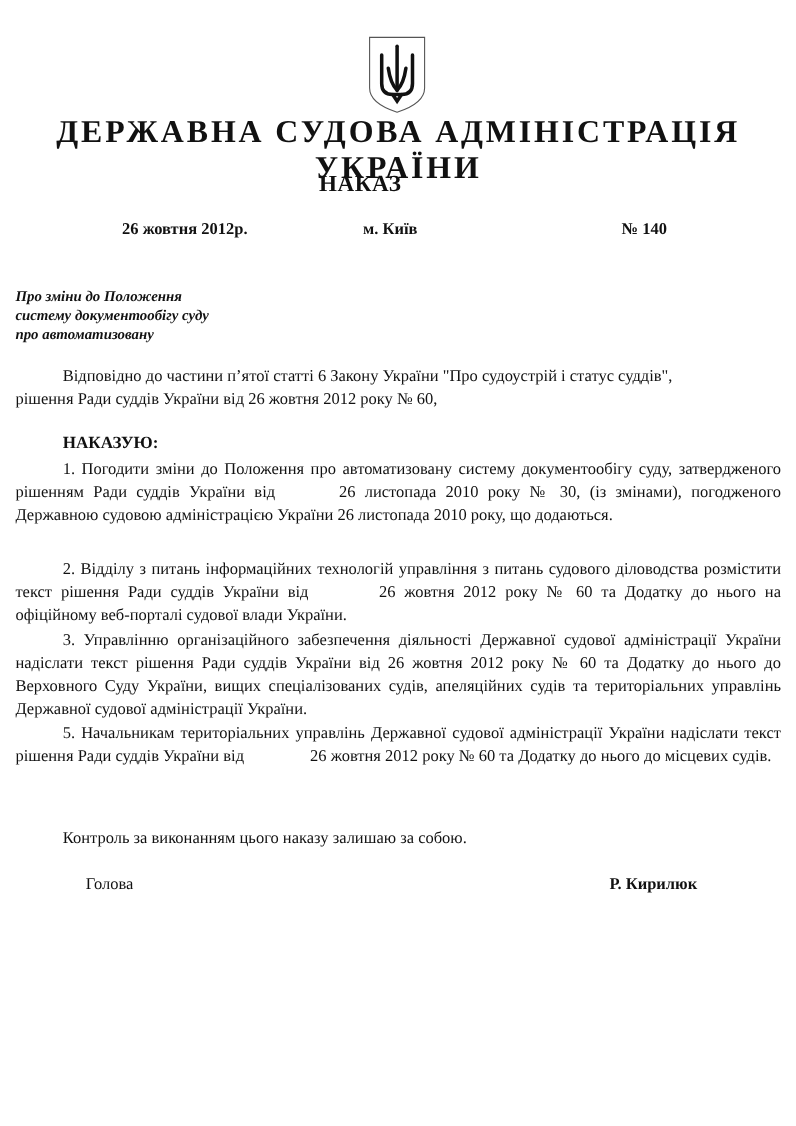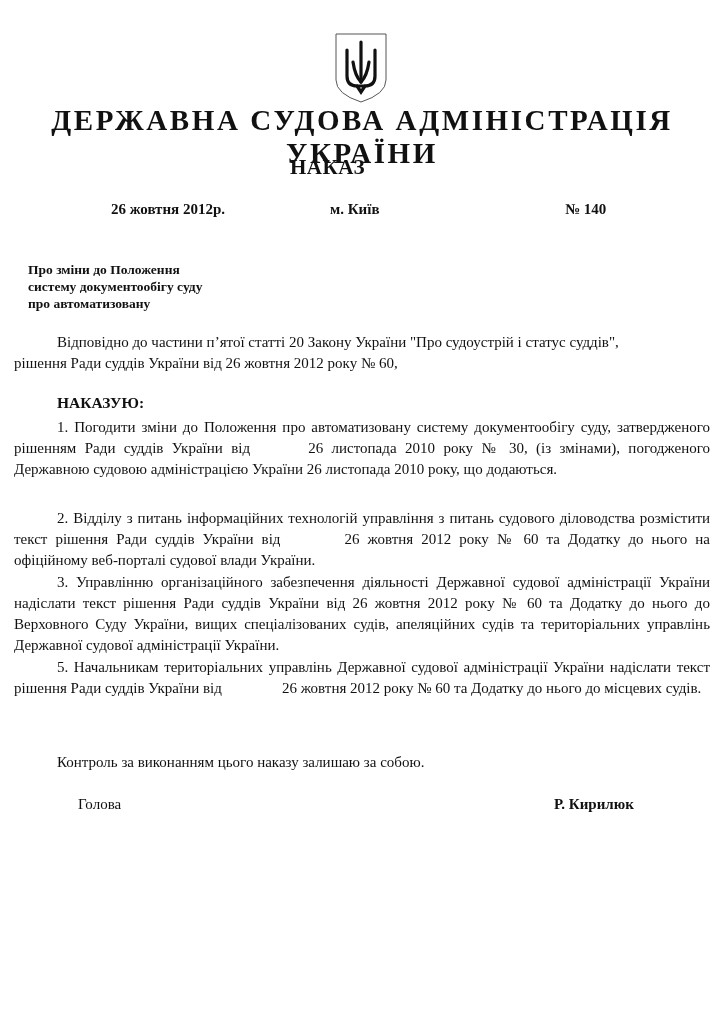--- a/index.html
+++ b/index.html
@@ -4,21 +4,21 @@
 <style>
   html, body { margin: 0; padding: 0; background: #ffffff; }
   body { width: 724px; height: 1024px; position: relative; overflow: hidden;
          font-family: "Liberation Serif", serif; color: #111; }
   .emblem { position: absolute; left: 333px; top: 32px; width: 56px; height: 72px; }
   .org { position: absolute; left: 0; width: 724px; top: 104px; text-align: center;
          font-weight: bold; font-size: 29px; letter-spacing: 2.6px; }
   .title { position: absolute; left: 0; width: 655px; top: 155px; text-align: center;
            font-weight: bold; font-size: 21px; letter-spacing: 0.5px; }
   .meta { position: absolute; top: 201px; font-weight: bold; font-size: 15px; }
-  .subject { position: absolute; left: 28px; top: 261px; font-weight: bold;
+  .subject { position: absolute; left: 14px; top: 261px; font-style: italic; font-weight: bold;
              font-size: 13.5px; line-height: 17px; }
   .body { position: absolute; left: 14px; width: 696px; font-size: 15px; line-height: 21px;
           text-align: justify; }
   .body p { margin: 0; text-indent: 43px; }
   .heading { position: absolute; left: 57px; top: 394px; font-weight: bold; font-size: 15.5px; }
   .sig { position: absolute; top: 796px; font-size: 15px; }
   .gap { display: inline-block; }
 </style>
 </head>
 <body>
@@ -40,21 +40,21 @@
 <div class="meta" style="left:330px">м. Київ</div>
 <div class="meta" style="left:565px">№ 140</div>
 
 <div class="subject">
   <div>Про зміни до Положення</div>
   <div>систему документообігу суду</div>
   <div>про автоматизовану</div>
 </div>
 
 <div class="body" style="top:332px">
-  <p style="text-align:left"><span>Відповідно до частини п’ятої статті 20 Закону України "Про судоустрій і статус суддів",</span></p>
+  <p style="text-align:left"><span>Відповідно до частини п’ятої статті 6 Закону України "Про судоустрій і статус суддів",</span></p>
   <div>рішення Ради суддів України від 26 жовтня 2012 року № 60,</div>
 </div>
 
 <div class="heading">НАКАЗУЮ:</div>
 
 <div class="body" style="top:417px">
   <p><span>1. Погодити зміни до Положення про автоматизовану систему документообігу суду, затверджено­го рішенням Ради суддів України від</span><span class="gap" style="width:58px"></span><span>26 листопада 2010 року № 30, (із змінами), погодженого Державною судовою адміністрацією України 26 листопада 2010 року, що додаються.</span></p>
 </div>
 
 <div class="body" style="top:508px">

